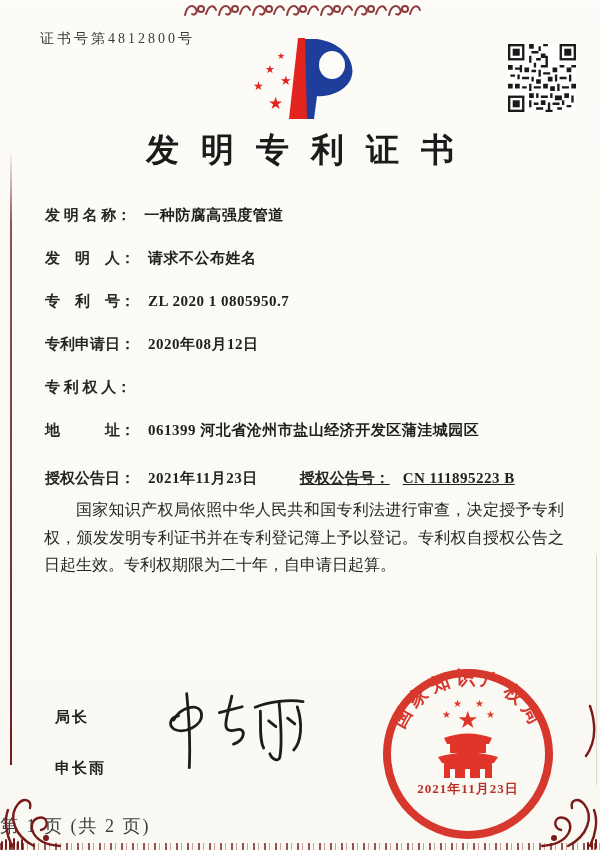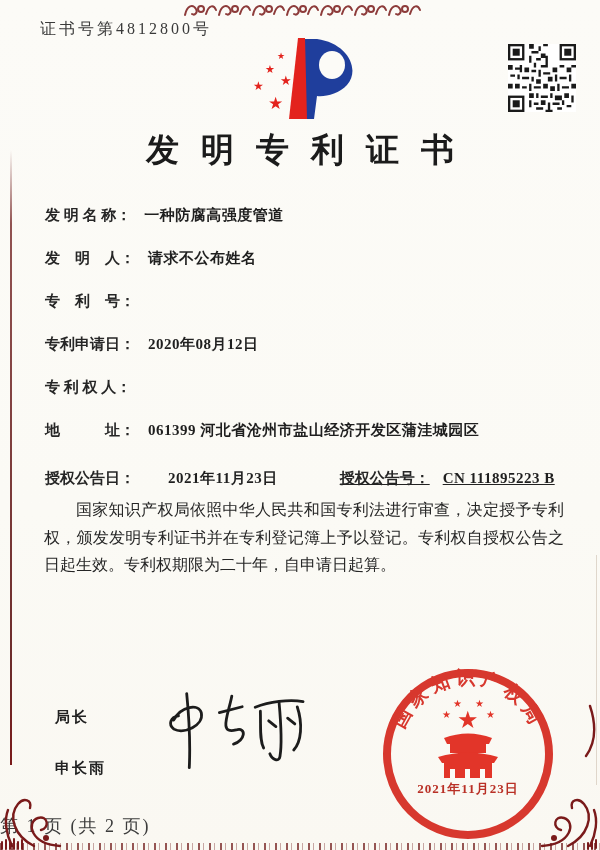--- a/index.html
+++ b/index.html
@@ -3,32 +3,32 @@
 <meta charset="utf-8">
 <style>
   html,body{margin:0;padding:0;background:#e8e6e2;}
   .page{
     position:relative;width:600px;height:850px;margin:0 auto;
     background:linear-gradient(180deg,#fcfbf7 0%,#fbfaf5 60%,#faf8f2 100%);
     overflow:hidden;
     font-family:"Liberation Serif","DejaVu Serif",serif;
     color:#222;
   }
-  .cert-no{position:absolute;left:40px;top:19px;font-size:16px;letter-spacing:3px;color:#3a3a3a;}
+  .cert-no{position:absolute;left:40px;top:30px;font-size:14px;letter-spacing:3px;color:#3a3a3a;}
   .logo{position:absolute;left:243px;top:34px;width:115px;height:92px;}
   .qr{position:absolute;left:508px;top:44px;width:68px;height:68px;}
   .title{
     position:absolute;left:0;right:0;top:128px;text-align:center;
     font-size:33px;font-weight:bold;letter-spacing:22px;text-indent:22px;color:#1b1b1b;
   }
   .fields{position:absolute;left:45px;top:206px;right:30px;}
   .frow{display:flex;align-items:baseline;margin-bottom:21px;height:22px;font-size:15px;}
   .flabel{font-weight:bold;color:#262626;white-space:pre;}
   .fvalue{margin-left:13px;font-weight:600;letter-spacing:0.5px;color:#1f1f1f;white-space:pre;}
-  .grant-row{margin-top:26px;gap:20px;}
+  .grant-row{margin-top:26px;}
   .grant-b{margin-left:42px;display:flex;align-items:center;text-decoration:underline;}
   .body-text{position:absolute;left:44px;right:36px;top:496px;font-size:16px;line-height:1.72;color:#262626;text-align:justify;}
   .body-text p{margin:0;text-indent:2em;font-weight:500;}
   .sig-block{position:absolute;left:55px;top:708px;font-size:15px;color:#222;}
   .sig-role{margin-bottom:32px;letter-spacing:2px;font-weight:600;}
   .sig-name{letter-spacing:2px;font-weight:600;}
   .handwriting{position:absolute;left:148px;top:686px;width:175px;height:88px;}
   .seal{position:absolute;left:368px;top:656px;width:205px;height:194px;}
   .footer{position:absolute;left:0;right:0;top:814px;text-align:left;font-size:18px;letter-spacing:2px;color:#3c3c3c;}
   .orn-top{position:absolute;left:183px;top:0;width:240px;height:17px;}
@@ -108,20 +108,21 @@
     <div class="frow">
       <span class="flabel">发 明 名 称：</span>
       <span class="fvalue">一种防腐高强度管道</span>
     </div>
     <div class="frow">
       <span class="flabel">发　明　人：</span>
       <span class="fvalue">请求不公布姓名</span>
     </div>
     <div class="frow">
       <span class="flabel">专　利　号：</span>
+      <span class="fvalue">ZL 2020 1 0805950.7</span>
     </div>
     <div class="frow">
       <span class="flabel">专利申请日：</span>
       <span class="fvalue">2020年08月12日</span>
     </div>
     <div class="frow">
       <span class="flabel">专 利 权 人：</span>
     </div>
     <div class="frow">
       <span class="flabel">地　　　址：</span>

